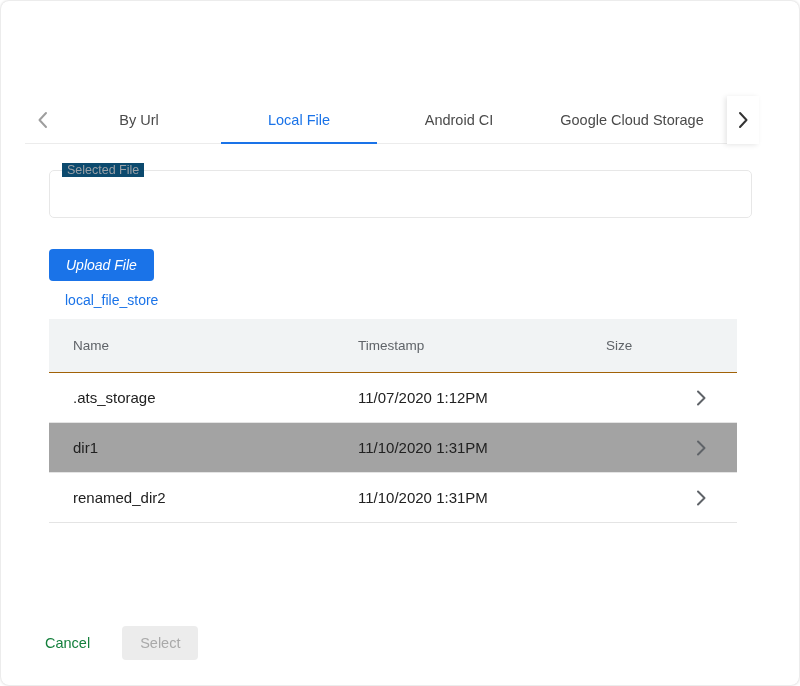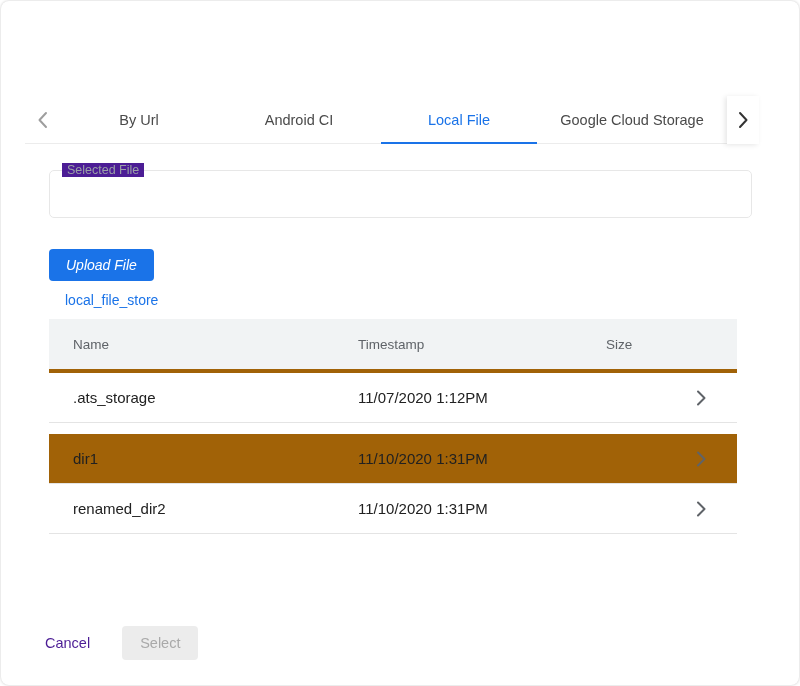--- a/index.html
+++ b/index.html
@@ -78,21 +78,21 @@
   .file-field {
     position: absolute;
     top: 169px; left: 48px;
     width: 703px; height: 48px;
     border: 1px solid #e7e7e7;
     border-radius: 5px;
   }
   .file-field-label {
     position: absolute;
     top: -8px; left: 12px;
-    background: #4c1d95;
+    background: #0c4a6e;
     padding: 0 5px;
     font-size: 12.5px;
     color: #9aa0a6;
   }
   .file-field input {
     width: 100%; height: 100%;
     border: none; outline: none;
     background: transparent;
     font-family: inherit;
     font-size: 15px;
@@ -133,43 +133,43 @@
   .trow {
     display: grid;
     grid-template-columns: 309px 248px 1fr 72px;
     align-items: center;
   }
   .thead {
     height: 54px;
     background: #f1f3f4;
     color: #5f6368;
     font-size: 13.5px;
-    border-bottom: 4px solid #a16207;
+    border-bottom: 1px solid #a16207;
   }
   .tbody-row {
     height: 50px;
     background: #fff;
     color: #212121;
     font-size: 15px;
     border-bottom: 1px solid #e4e4e4;
     cursor: pointer;
   }
-  .tbody-row.selected { background: #a16207; margin-top: 11px; }
+  .tbody-row.selected { background: #a3a3a3; }
   .cell-name { padding-left: 24px; }
   .cell-chevron { display: flex; justify-content: center; align-items: center; }
   
   .footer {
     position: absolute;
     bottom: 25px; left: 36px;
     display: flex;
     align-items: center;
   }
   .cancel-btn {
     background: none; border: none;
-    color: #4c1d95;
+    color: #15803d;
     font-size: 14.5px;
     font-family: inherit;
     padding: 9px 8px;
     cursor: pointer;
   }
   .select-btn {
     margin-left: 24px;
     background: #ececec;
     border: none;
     border-radius: 4px;
@@ -190,25 +190,25 @@
   <div class="tab-bar">
     <button class="tab-prev">
       <svg class="chev" width="11" height="18" viewBox="0 0 11 18">
         <path d="M9 2 L2.5 9 L9 16" fill="none" stroke="#9e9e9e" stroke-width="2" stroke-linecap="round" stroke-linejoin="round"></path>
       </svg>
     </button>
     <div class="tabs-wrap">
       <button class="tab tab-w">
         <span>By Url</span>
       </button>
+      <button class="tab tab-w active">
+        <span>Local File</span>
+      </button>
       <button class="tab tab-w">
         <span>Android CI</span>
-      </button>
-      <button class="tab tab-w active">
-        <span>Local File</span>
       </button>
       <button class="tab tab-gcs">
         <span>Google Cloud Storage</span>
       </button>
     </div>
     <button class="tab-next">
       <svg class="chev" width="11" height="18" viewBox="0 0 11 18">
         <path d="M2 2 L8.5 9 L2 16" fill="none" stroke="#333" stroke-width="2" stroke-linecap="round" stroke-linejoin="round"></path>
       </svg>
     </button>

